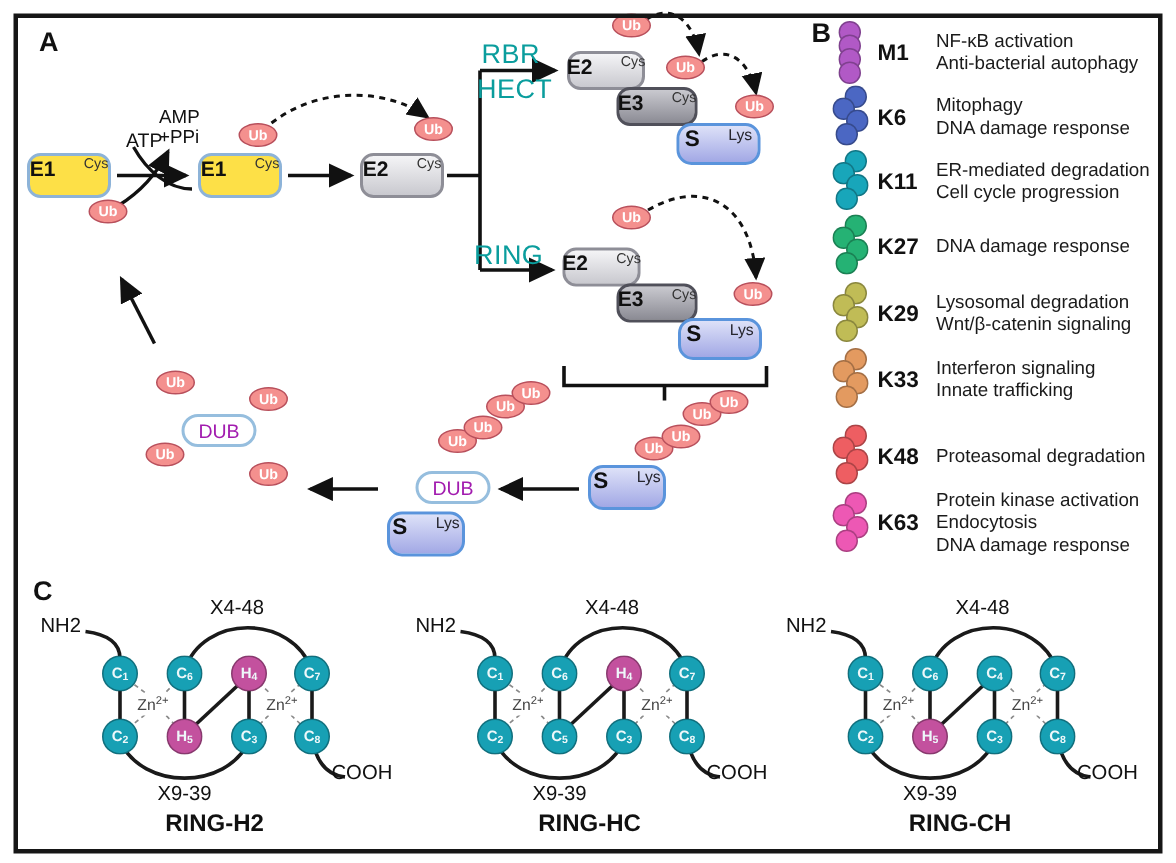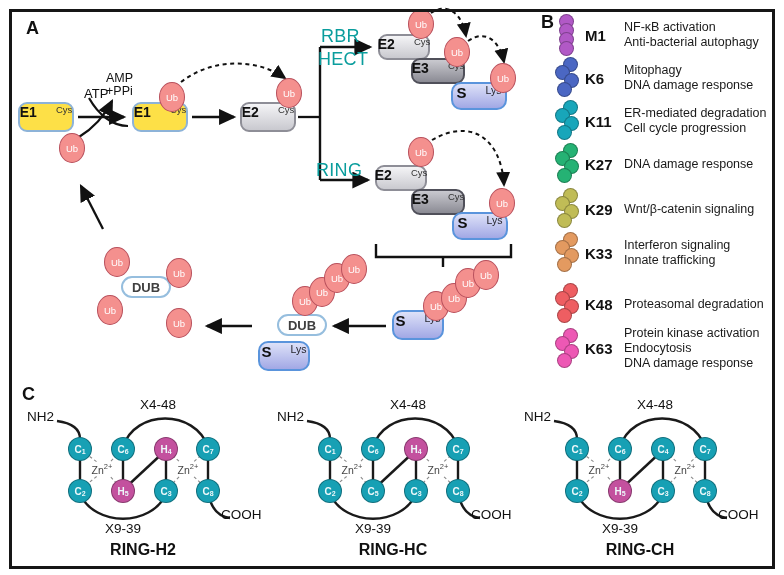--- a/index.html
+++ b/index.html
@@ -9,22 +9,22 @@
   .plabel{position:absolute;font-weight:bold;font-size:18px;color:#111;z-index:2}
   .pbox{position:absolute;display:flex;align-items:flex-start;justify-content:center;gap:19px;border-radius:9px;box-sizing:border-box;z-index:2}
   .pbox b{font-size:14px;color:#101010}
   .pbox .site{font-size:9.5px;color:#333}
   .e1{background:#fde047;border:2px solid #8db3d8}
   .e2{background:linear-gradient(180deg,#f4f4f6,#c9c9cf);border:2px solid #8e8e97}
   .e3{background:linear-gradient(180deg,#c9c9cf,#8b8b94);border:2px solid #50505a}
   .sbox{background:linear-gradient(180deg,#dde1f8,#a2a8e5);border:2px solid #5a94dc;border-radius:10px}
   .sbox b{font-size:15px}
   .sbox .site{font-size:10.5px;color:#26262e}
-  .dub{position:absolute;display:flex;align-items:center;justify-content:center;background:#fff;border:2px solid #96bede;border-radius:12px;font-weight:bold;font-size:13px;color:#404040;z-index:2;box-sizing:border-box}
-  .ub{position:absolute;width:26px;height:30px;border-radius:50%;background:#f4908e;border:1.6px solid #b8505c;color:#fff;display:flex;align-items:center;justify-content:center;font-size:9.5px;font-weight:400;z-index:3;box-sizing:border-box}
+  .dub{position:absolute;display:flex;align-items:center;justify-content:center;background:#fff;border:2px solid #96bede;border-radius:12px;font-weight:normal;font-size:13px;color:#a21caf;z-index:2;box-sizing:border-box}
+  .ub{position:absolute;width:26px;height:16px;border-radius:50%;background:#f4908e;border:1.6px solid #b8505c;color:#fff;display:flex;align-items:center;justify-content:center;font-size:9.5px;font-weight:700;z-index:3;box-sizing:border-box}
   .branch{position:absolute;font-weight:normal;font-size:18px;letter-spacing:.3px;z-index:2}
   .alabel{position:absolute;font-size:13px;color:#111;z-index:2}
   .amp{position:absolute;font-size:12.5px;line-height:13px;color:#111;z-index:2}
   
   .brow{position:absolute;display:flex;align-items:center;gap:5px;z-index:2}
   .chain{position:relative;width:26px;height:42px;flex:0 0 26px}
   .chain i{position:absolute;width:15px;height:15px;border-radius:50%;background:var(--cc);border:1px solid rgba(0,0,0,.28);box-sizing:border-box}
   .chain.linear i:nth-child(1){left:5px;top:0}
   .chain.linear i:nth-child(2){left:5px;top:9px}
   .chain.linear i:nth-child(3){left:5px;top:18px}
@@ -228,20 +228,21 @@
   </div>
   <div class="brow" style="left:554px;top:188px">
     <span class="chain zigzag" style="--cc: #c0bc56;">
         <i></i>
         <i></i>
         <i></i>
         <i></i>
       </span>
     <span class="blabel">K29</span>
     <span class="bfuncs">
+      <div>Lysosomal degradation</div>
       <div>Wnt/β-catenin signaling</div>
     </span>
   </div>
   <div class="brow" style="left:554px;top:232px">
     <span class="chain zigzag" style="--cc: #e39a60;">
         <i></i>
         <i></i>
         <i></i>
         <i></i>
       </span>

